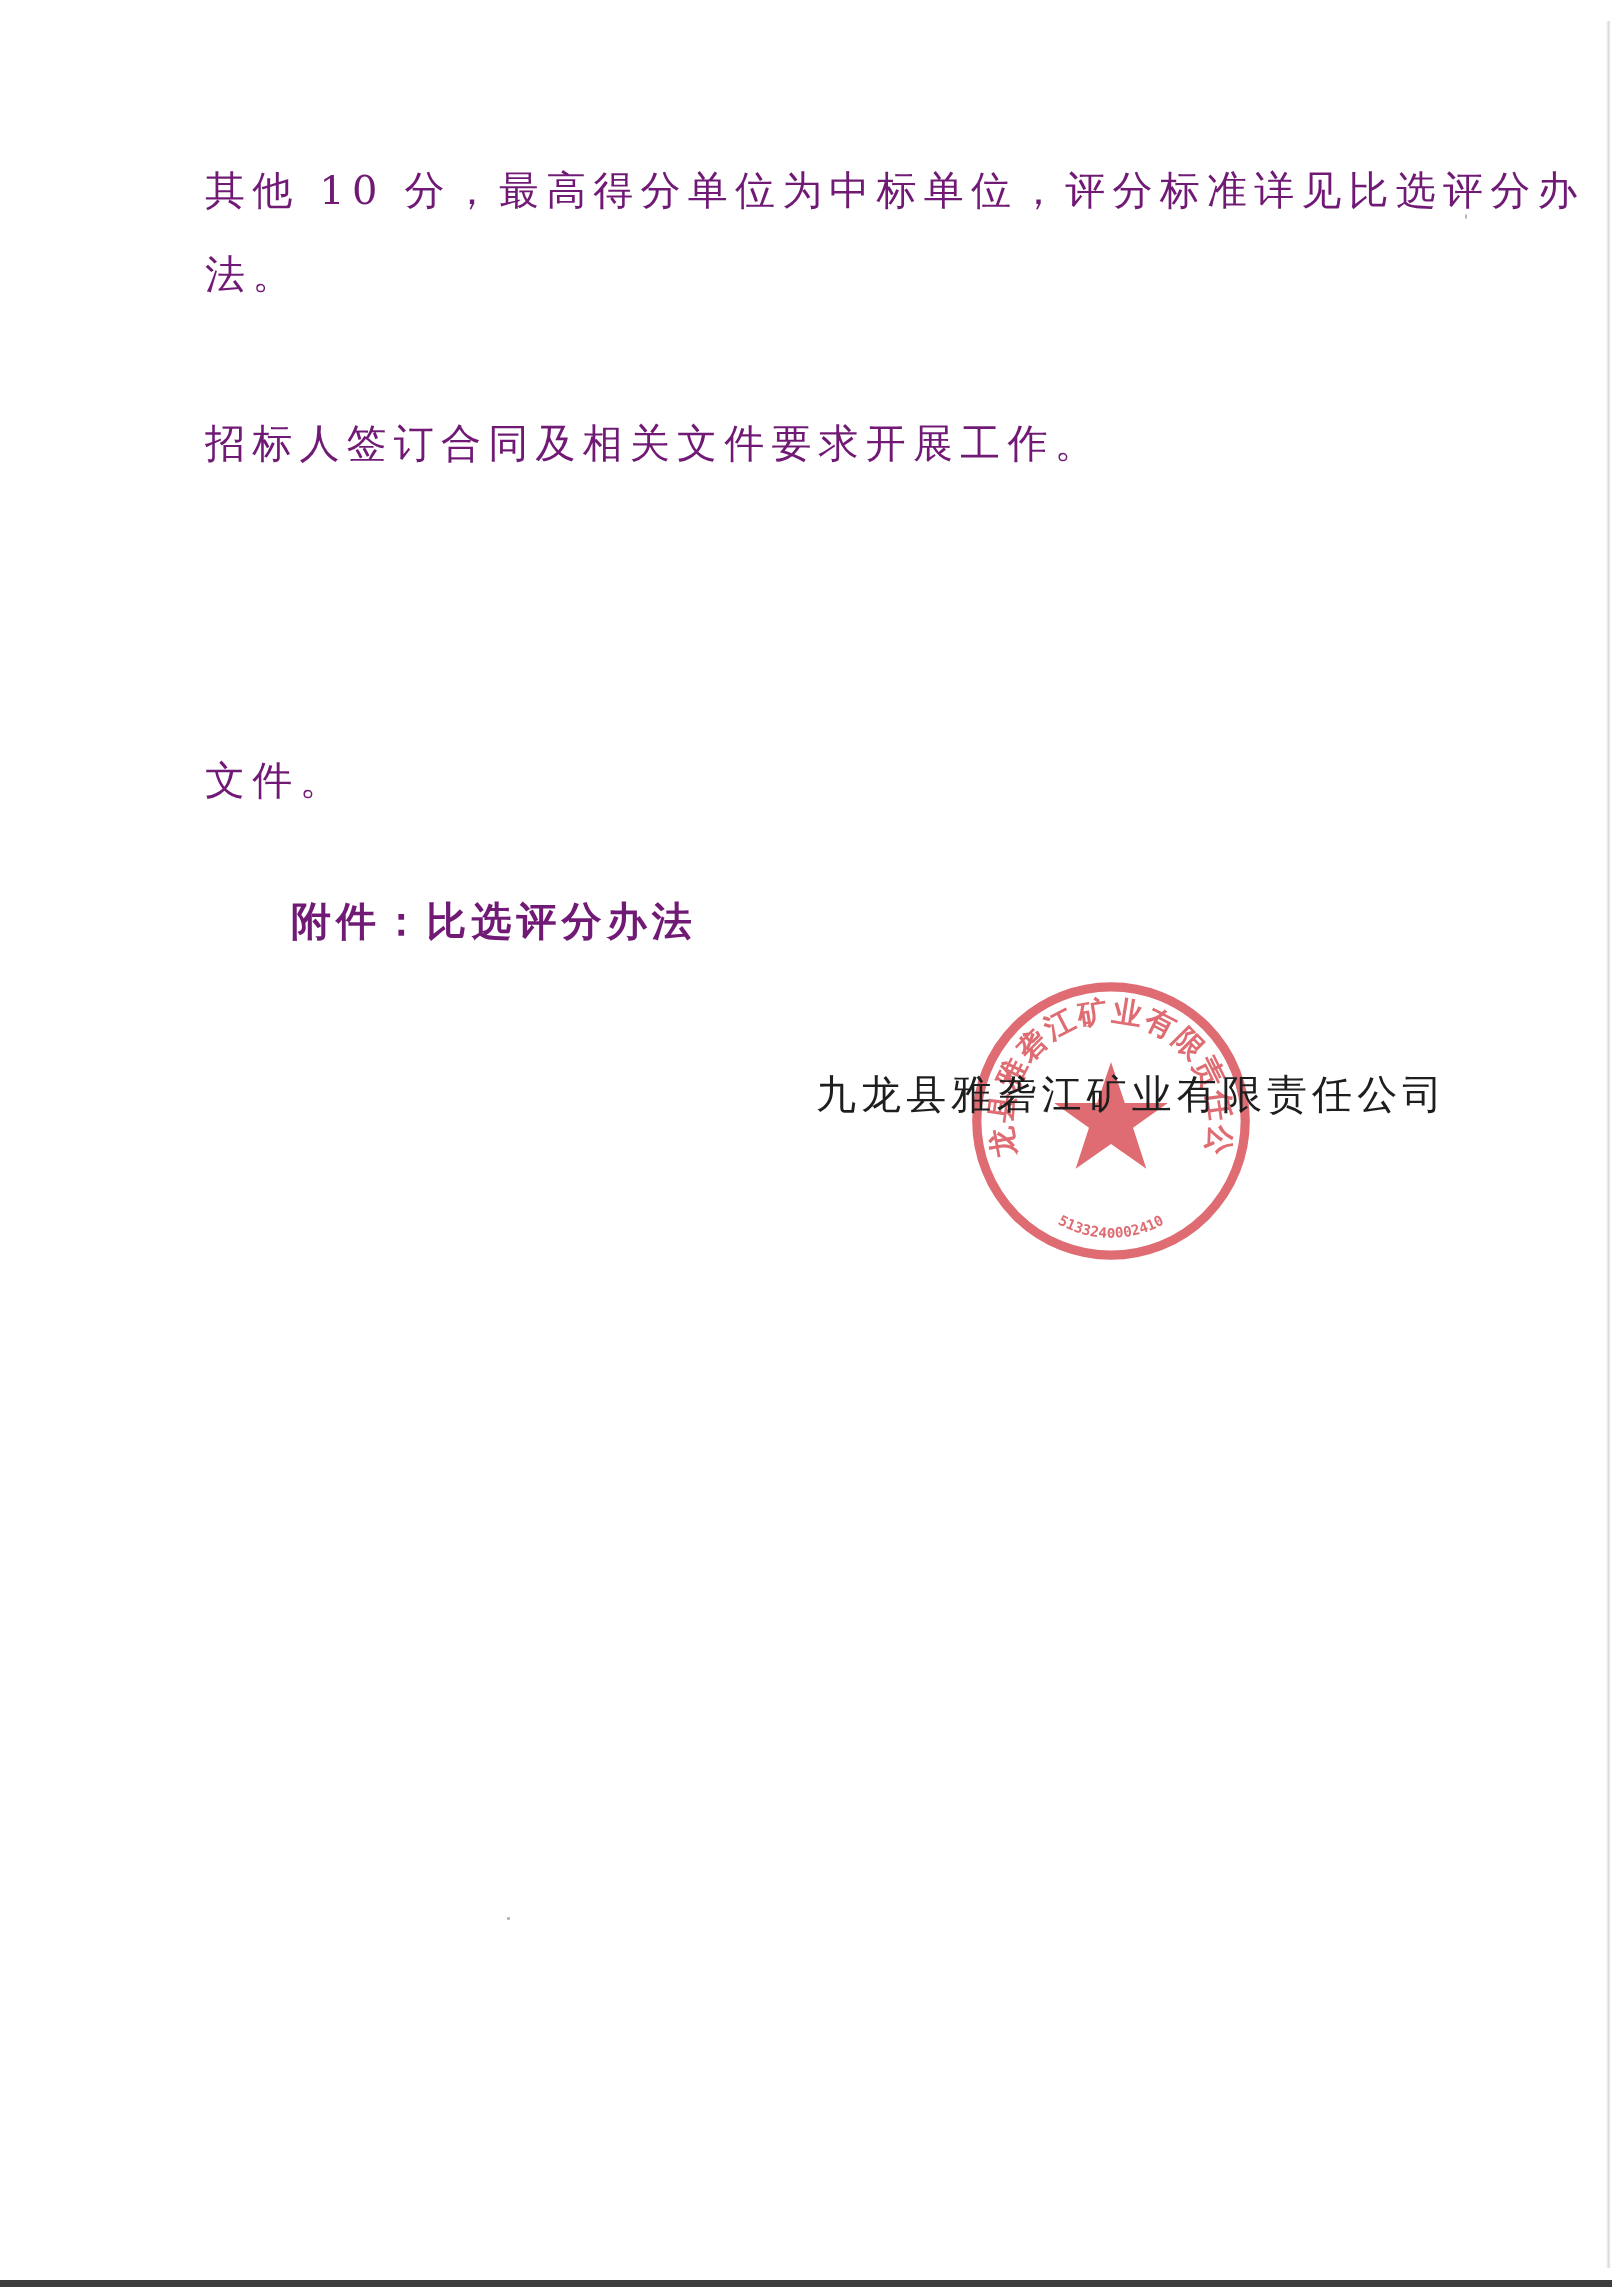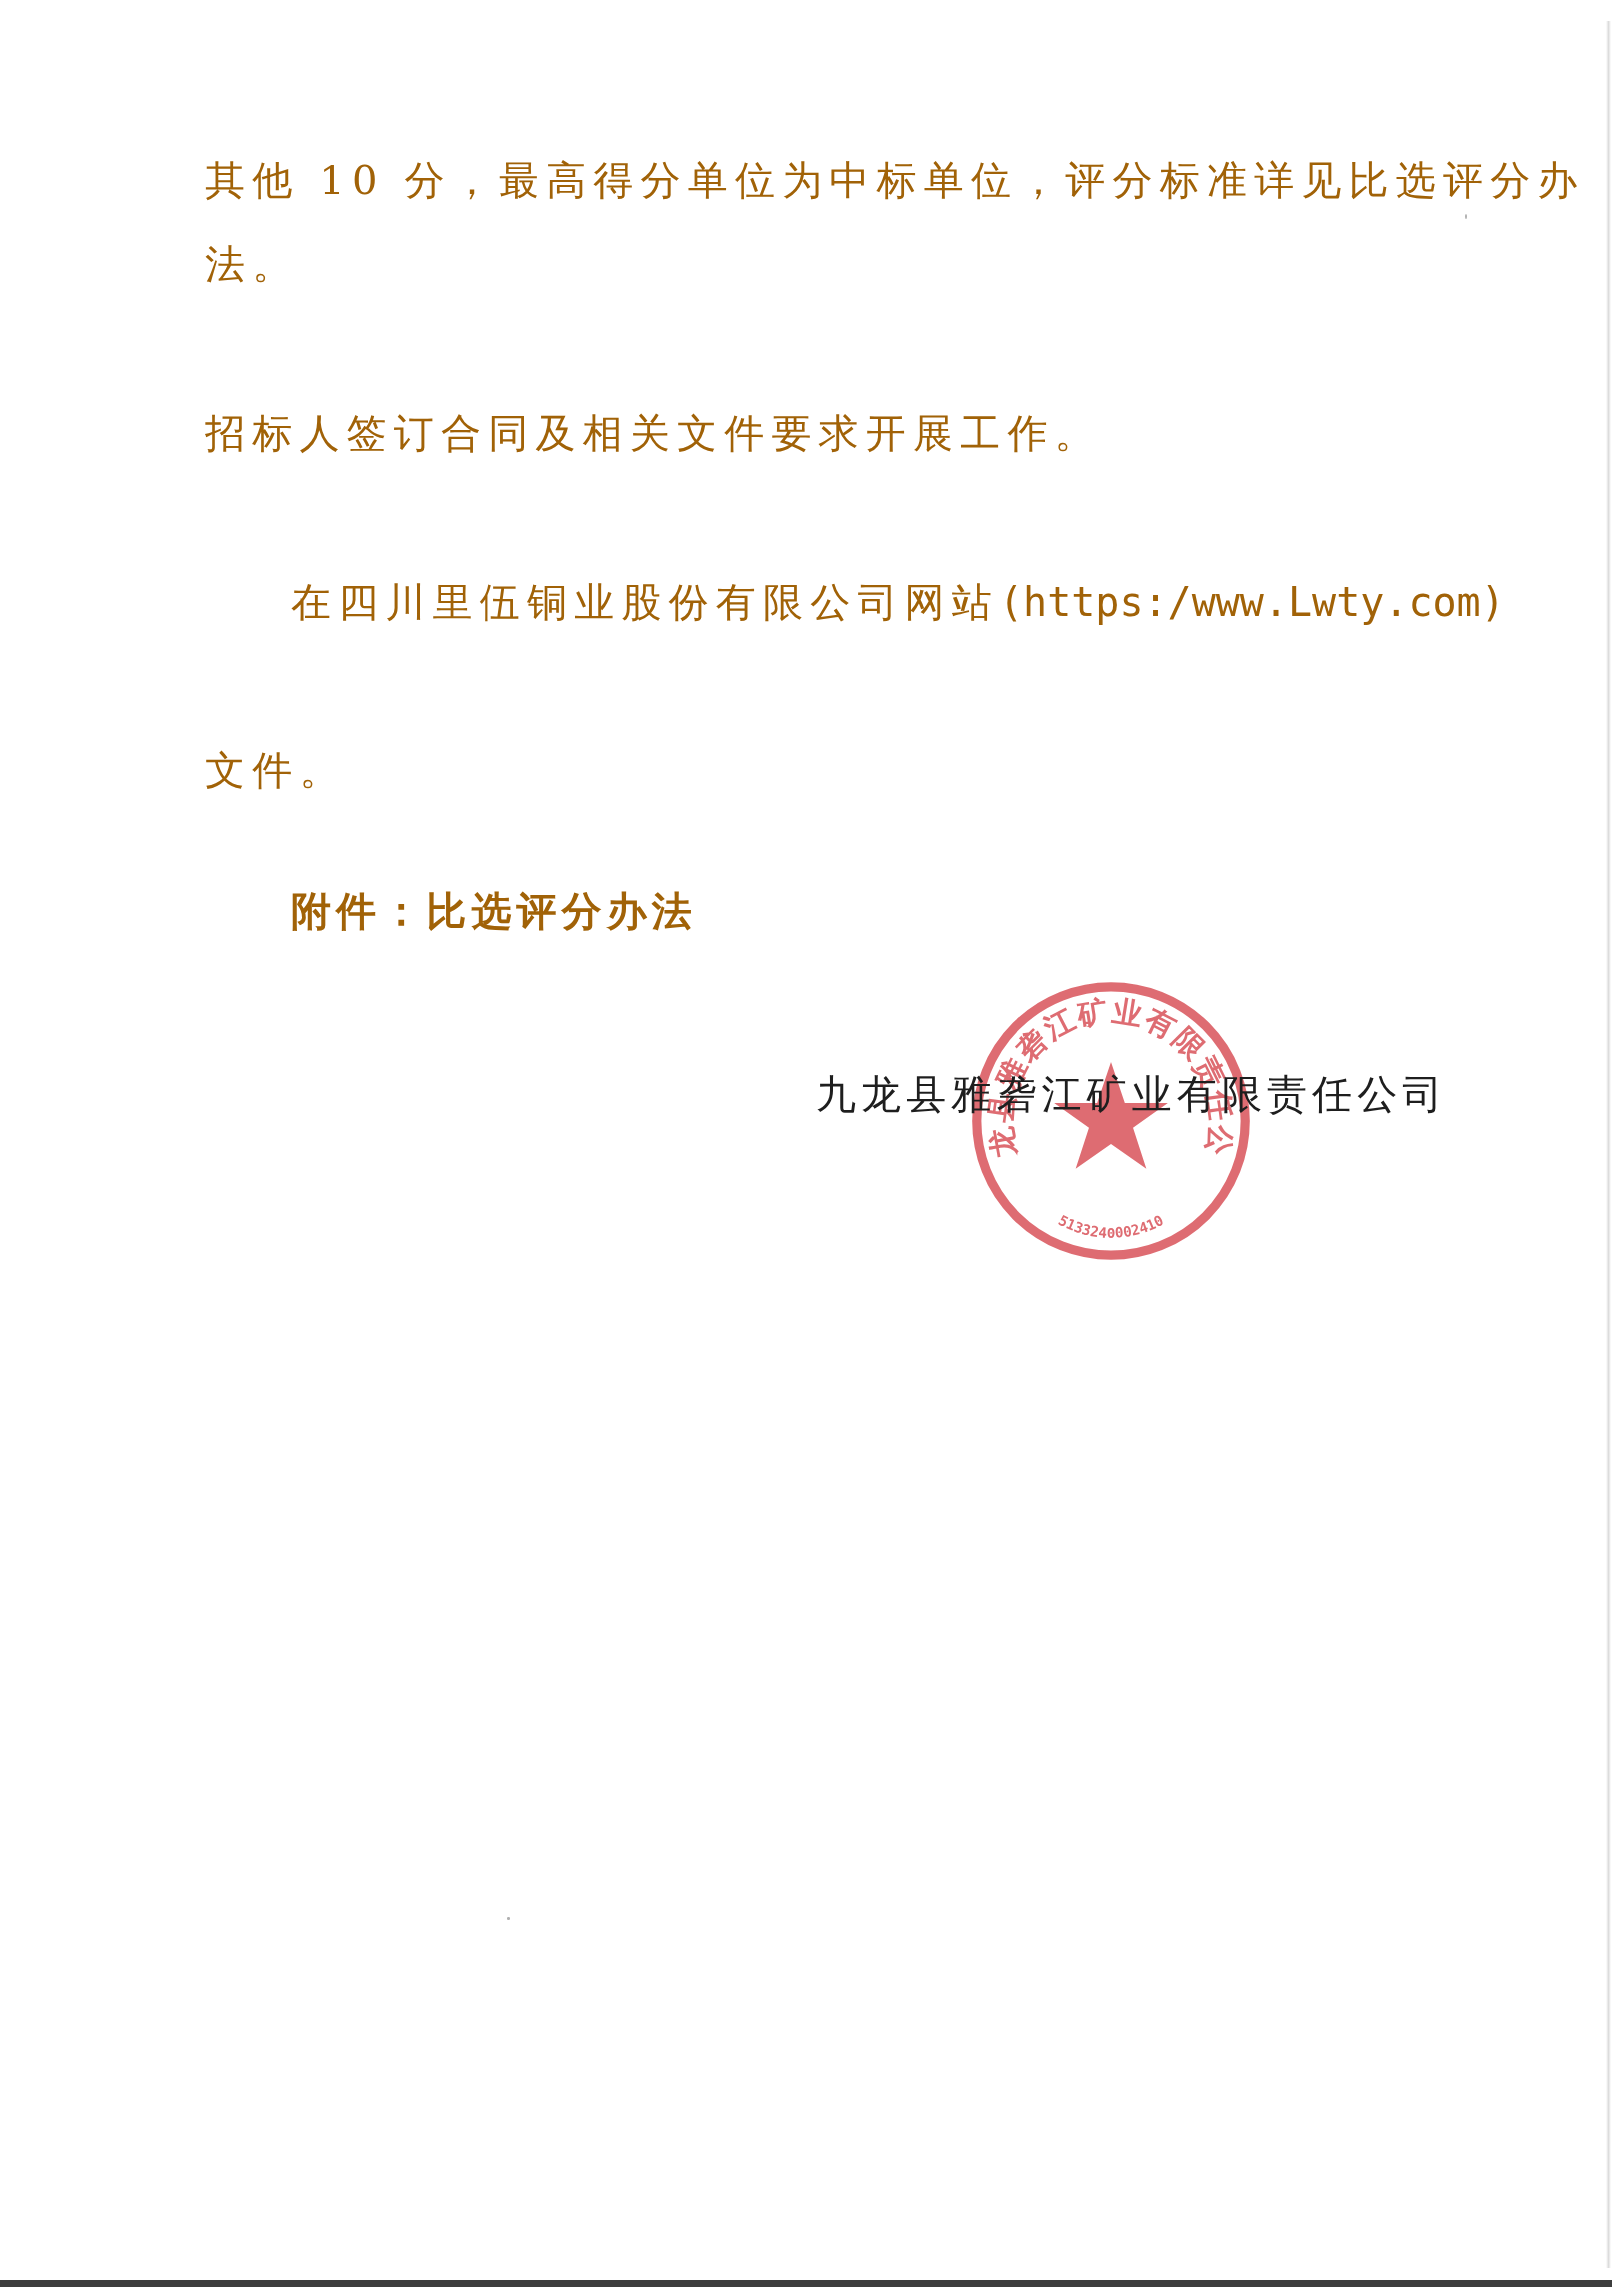--- a/index.html
+++ b/index.html
@@ -22,21 +22,22 @@
     height: 2295px;
     background: #ffffff;
   }
   .line {
     position: absolute;
     left: 205px;
     font-size: 40px;
     line-height: 1;
     letter-spacing: 7.2px;
     white-space: nowrap;
-    color: #a16207;
+    color: #701a75;
+    margin-top: 10px;
   }
   .indent { left: 291px; }
   .bold {
     font-family: "DejaVu Sans", "Liberation Sans", sans-serif;
     font-weight: bold;
     letter-spacing: 5.1px;
   }
   .url {
     font-family: "DejaVu Sans Mono", "Liberation Mono", monospace;
     letter-spacing: 0px;
@@ -99,23 +100,20 @@
 <body>
 
 <div class="page">
 
   <div class="line" style="top:160px;">其他 10 分，最高得分单位为中标单位，评分标准详见比选评分办</div>
   <div class="line" style="top:244px;">法。</div>
 
   <div class="line" style="top:413px;">招标人签订合同及相关文件要求开展工作。</div>
 
 
-  <div class="line indent" style="top:582px;">
-    <span>在四川里伍铜业股份有限公司网站</span><span class="url">(https:/www.Lwty.com)</span>
-  </div>
   <div class="line" style="top:751px;font-family:Liberation Serif, serif;">文件。</div>
 
   <div class="line indent bold" style="top:891px;">附件：比选评分办法</div>
 
   <svg class="seal" viewBox="0 0 570 570">
     <defs>
       <path id="sealArc" d="M 95 330 A 195 195 0 1 1 475 330"></path>
     </defs>
     <circle cx="285" cy="285" r="262" fill="none" stroke="#d9535a" stroke-width="18"></circle>
     <polygon points="285,170 312,250 396,250 328,298 354,378 285,330 216,378 242,298 174,250 258,250" fill="#d9535a"></polygon>

